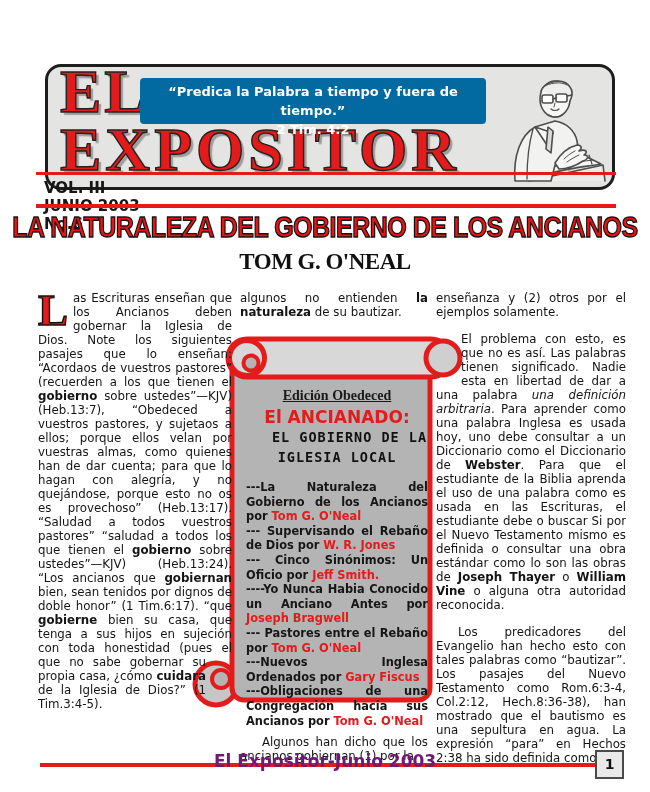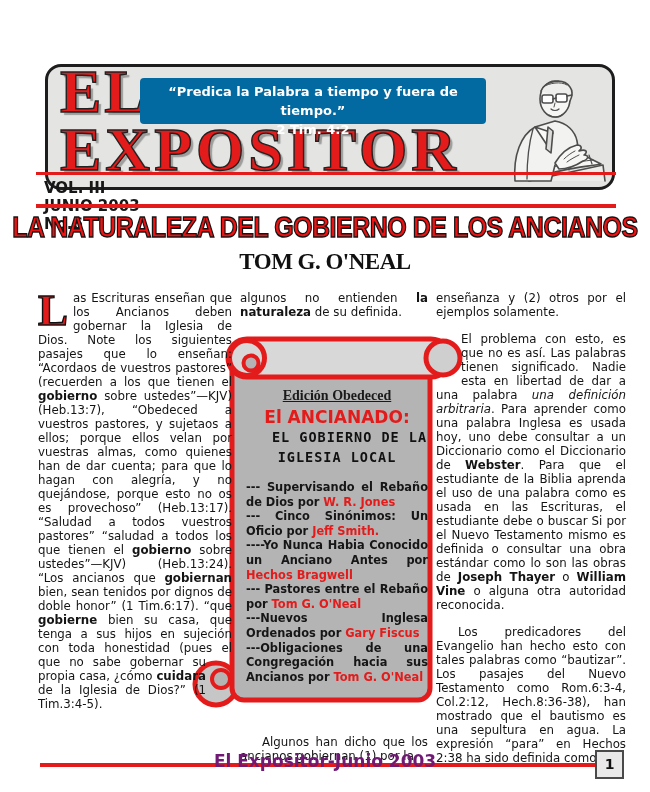--- a/index.html
+++ b/index.html
@@ -144,37 +144,38 @@
   </g>
 </svg>
 
 <div class="scroll-content">
   <div class="ed-label">Edición Obedeced</div>
   <div class="scroll-title">
     <span class="t-red">El ANCIANADO:</span>
     <span class="t-mono">EL GOBIERNO DE LA IGLESIA LOCAL</span>
   </div>
   <div class="scroll-list">
+    <p><span>---La Naturaleza del Gobierno de los Ancianos por </span><span class="red">Tom G. O'Neal</span></p>
     <p><span>--- Supervisando el Rebaño de Dios por </span><span class="red">W. R. Jones</span></p>
     <p><span>--- Cinco Sinónimos: Un Oficio por </span><span class="red">Jeff Smith.</span></p>
-    <p><span>----Yo Nunca Habia Conocido un Anciano Antes por </span><span class="red">Hechos Bragwell</span></p>
+    <p><span>----Yo Nunca Habia Conocido un Anciano Antes por </span><span class="red">Joseph Bragwell</span></p>
     <p><span>--- Pastores entre el Rebaño por </span><span class="red">Tom G. O'Neal</span></p>
     <p><span>---Nuevos Inglesa Ordenados por </span><span class="red">Gary Fiscus</span></p>
     <p><span>---Obligaciones de una Congregación hacia sus Ancianos por </span><span class="red">Tom G. O'Neal</span></p>
   </div>
 </div>
 
 <div class="col col1">
   <p class="para">
     <span class="dropcap">L</span><span><span>as Escrituras enseñan que los Ancianos deben gobernar la Iglesia de Dios. Note los siguientes pasajes que lo enseñan: “Acordaos de vuestros pastores” (recuerden a los que tienen el </span><span class="b">gobierno</span><span> sobre ustedes”—KJV) (Heb.13:7), “Obedeced a vuestros pastores, y sujetaos a ellos; porque ellos velan por vuestras almas, como quienes han de dar cuenta; para que lo hagan con alegría, y no quejándose, porque esto no os es provechoso” (Heb.13:17). “Saludad a todos vuestros pastores” “saludad a todos los que tienen el </span><span class="b">gobierno</span><span> sobre ustedes”—KJV) (Heb.13:24). “Los ancianos que </span><span class="b">gobiernan</span><span> bien, sean tenidos por dignos de doble honor” (1 Tim.6:17). “que </span><span class="b">gobierne</span><span> bien su casa, que tenga a sus hijos en sujeción con toda honestidad (pues el que no sabe gobernar </span></span><span class="curl-spacer"></span><span><span>su propia casa, ¿cómo </span><span class="b">cuidara</span><span> de la Iglesia de Dios?” (1 Tim.3:4-5).</span></span>
   </p>
 </div>
 
 <div class="col col2">
-  <p class="para"><span>algunos no entienden </span><span class="b">la naturaleza</span><span> de su definida.</span></p>
+  <p class="para"><span>algunos no entienden </span><span class="b">la naturaleza</span><span> de su bautizar.</span></p>
   <div class="scroll-gap"></div>
   <p class="para indent"><span>Algunos han dicho que los ancianos gobiernan (1)  por la</span></p>
 </div>
 
 <div class="col col3">
   <p class="para"><span>enseñanza y (2) otros por el ejemplos solamente.</span></p>
   <p class="para">
     <span class="cap-spacer"></span><span><span>El problema con esto, es que no es así. Las palabras tienen significado. Nadie esta en libertad de dar a una palabra </span><span class="i">una definición arbitraria</span><span>. Para aprender como una palabra Inglesa es usada hoy, uno debe consultar a un Diccionario como el Diccionario de </span><span class="b">Webster</span><span>. Para que el estudiante de la Biblia aprenda el uso de una palabra como es usada en las Escrituras, el estudiante debe o buscar Si por el Nuevo Testamento mismo es definida o consultar una obra estándar como lo son las obras de </span><span class="b">Joseph Thayer</span><span> o </span><span class="b">William Vine</span><span> o alguna otra autoridad reconocida.</span></span>
   </p>
   <p class="para indent"><span>Los predicadores del Evangelio han hecho esto con tales palabras como “bautizar”. Los pasajes del Nuevo Testamento como Rom.6:3-4, Col.2:12, Hech.8:36-38), han mostrado que el bautismo es una sepultura en agua. La expresión “para” en Hechos 2:38 ha sido definida como</span></p>

